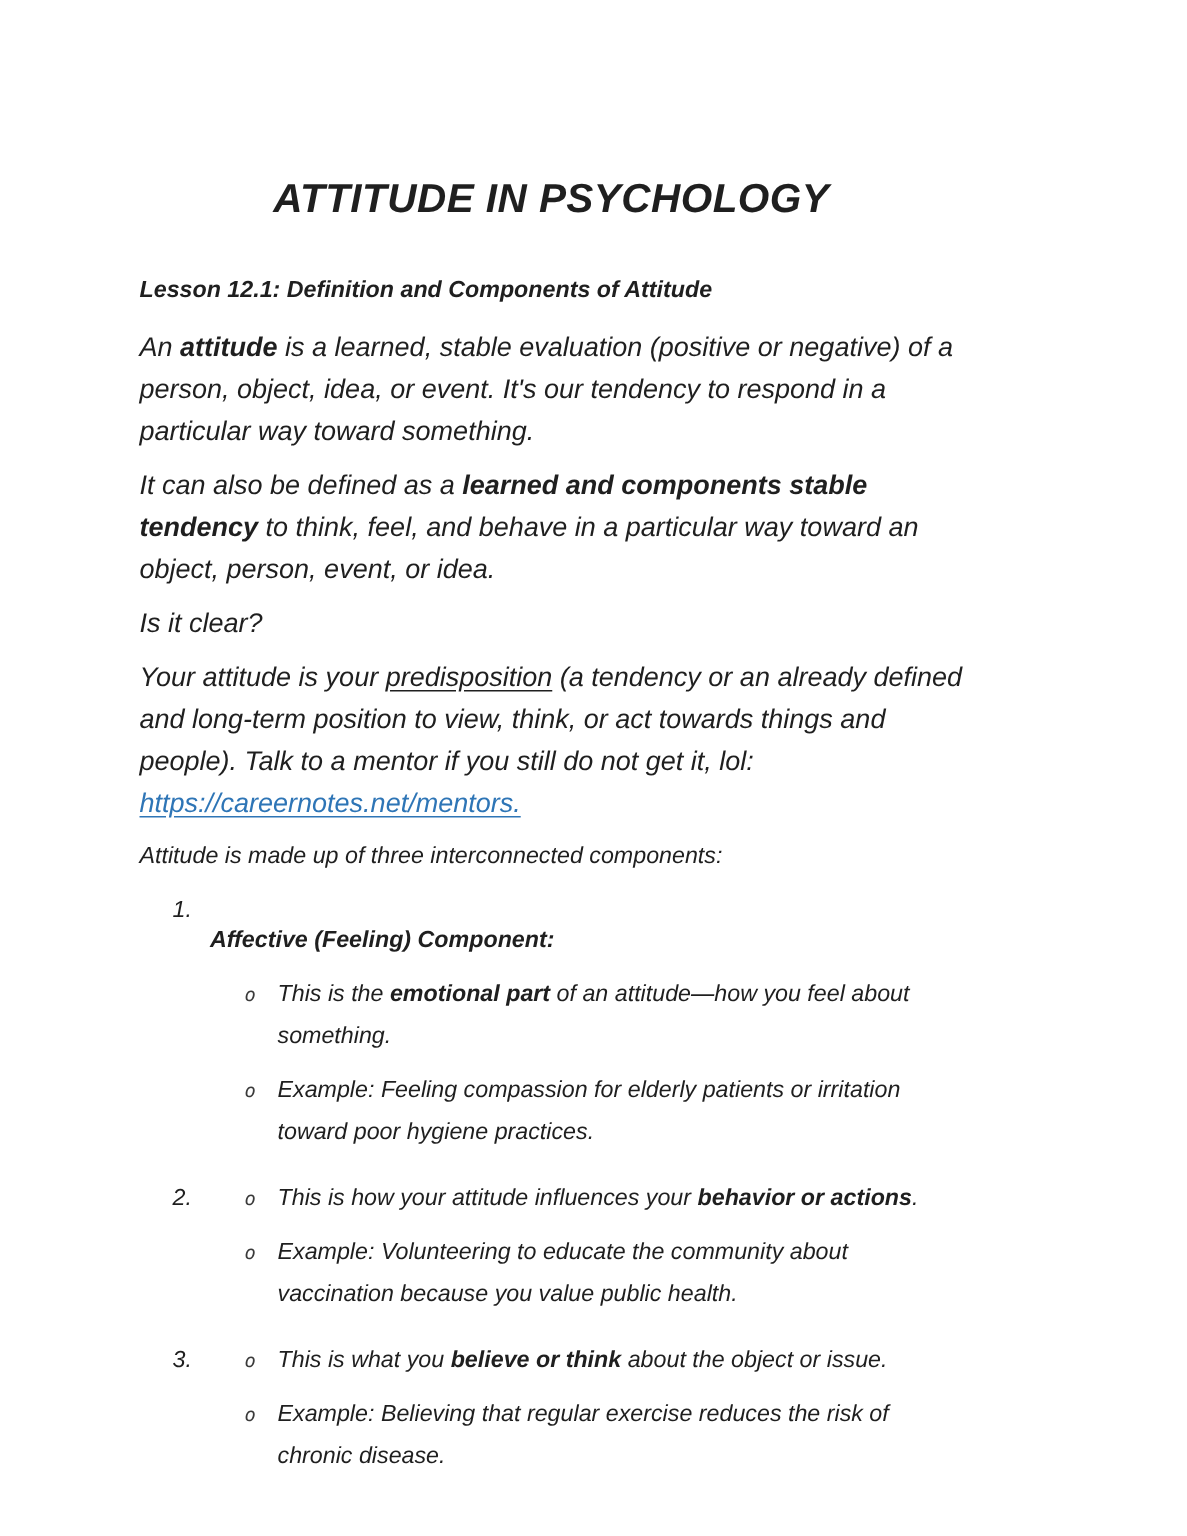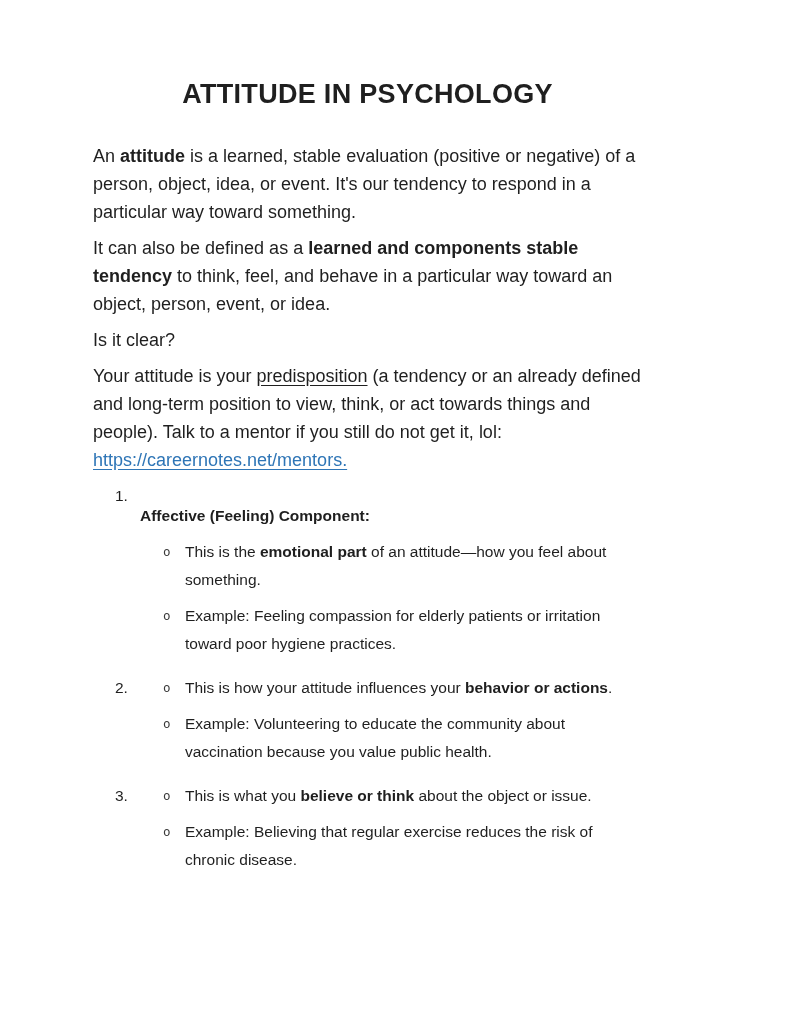--- a/index.html
+++ b/index.html
@@ -7,22 +7,23 @@
   body {
     width: 791px;
     height: 1024px;
     overflow: hidden;
     font-family: "Liberation Sans", sans-serif;
     color: var(--text-color, #1f1f1f);
   }
   .page {
     width: 735px;
     height: 1024px;
-    padding: 76px 93px 0 93px;
+    padding: 114px 93px 0 93px;
     background: #ffffff;
+    font-style: italic;
   }
   .doc-title {
     font-size: 27px;
     font-weight: 700;
     text-align: center;
     letter-spacing: 0.3px;
     line-height: 36px;
     margin-bottom: 30px;
     white-space: nowrap;
   }
@@ -96,30 +97,32 @@
     line-height: 28px;
   }
 </style>
 </head>
 <body>
 
 <div class="page">
 
   <h1 class="doc-title">ATTITUDE IN PSYCHOLOGY</h1>
 
+  <h2 class="lesson-heading">Lesson 12.1: Definition and Components of Attitude</h2>
 
   <p class="body"><span>An </span><span class="b">attitude</span><span> is a learned, stable evaluation (positive or negative) of a person, object, idea, or event. It's our tendency to respond in a particular way toward something.</span></p>
 
   <p class="body"><span>It can also be defined as a </span><span class="b">learned and components stable tendency</span><span> to think, feel, and behave in a particular way toward an object, person, event, or idea.</span></p>
 
   <p class="body"><span>Is it clear?</span></p>
 
   <p class="body"><span>Your attitude is your </span><span class="u">predisposition</span><span> (a tendency or an already defined and long-term position to view, think, or act towards things and people). Talk to a mentor if you still do not get it, lol: </span><a href="#" class="doc-link">https://careernotes.net/mentors.</a></p>
 
 
+  <p class="components-intro">Attitude is made up of three interconnected components:</p>
 
   <div class="num-list">
 
     <div class="num-item">
       <span class="num">1.</span>
       <div class="num-body">
         <div class="item-heading">Affective (Feeling) Component:</div>
         <div class="sub-list">
           <div class="sub-item">
             <span class="bullet">o</span>

